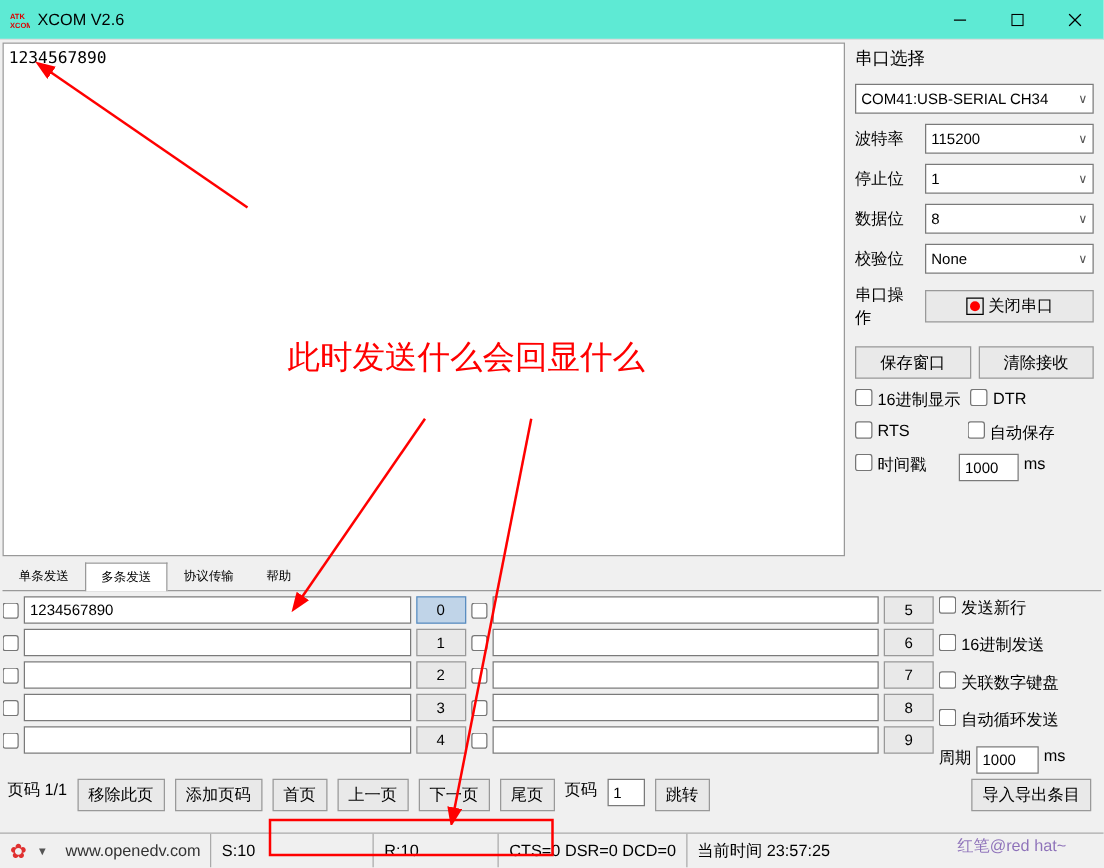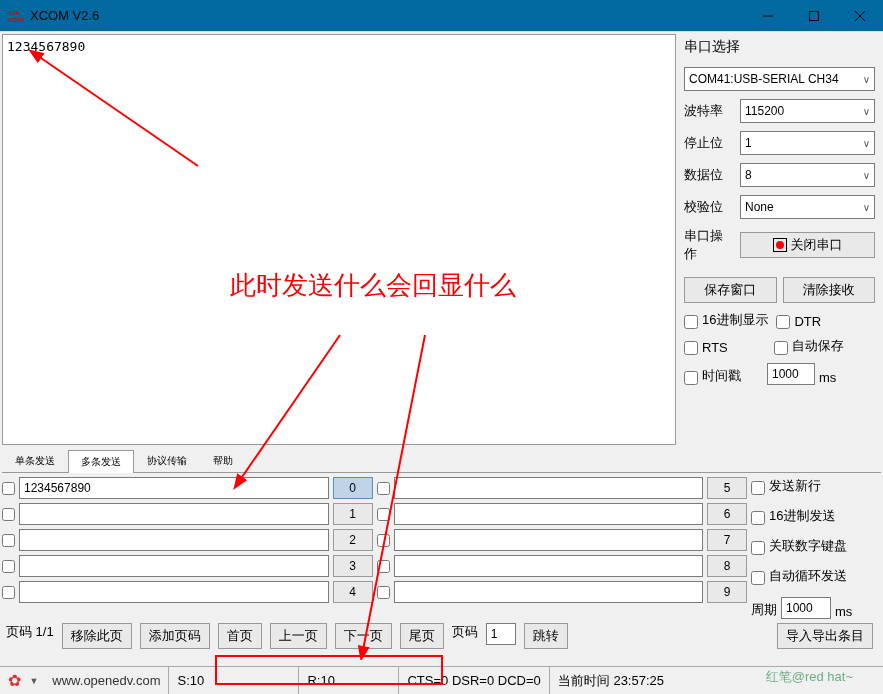--- a/index.html
+++ b/index.html
@@ -1,32 +1,32 @@
 <!DOCTYPE html>
 <html><head>
 <meta charset="utf-8">
 <style>
 * { box-sizing: border-box; margin: 0; padding: 0; }
 body { font-family: "Microsoft YaHei", SimSun, sans-serif; font-size: 13px; background: #f0f0f0; width: 883px; height: 694px; overflow: hidden; position: relative; }
-.titlebar { height: 32px; background: #0369a1; display: flex; align-items: center; padding-left: 8px; border-bottom: 1px solid #ddd; }
+.titlebar { height: 32px; background: #5eead4; display: flex; align-items: center; padding-left: 8px; border-bottom: 1px solid #ddd; }
 .titlebar .logo { width: 16px; height: 16px; margin-right: 6px; }
 .titlebar .title { font-size: 13px; flex: 1; }
 .winbtns { display: flex; height: 100%; }
 .winbtn { width: 46px; display: flex; align-items: center; justify-content: center; }
 .main { display: flex; height: 415px; }
 .outpane { flex: 1; background: #fff; border: 1px solid #999; margin: 2px; padding: 4px; font-family: Consolas, monospace; font-size: 13px; position: relative; }
 .sidebar { width: 205px; padding: 6px 8px 6px 6px; background: #f0f0f0; }
 .side-title { font-size: 14px; margin-bottom: 11px; }
 .combo { width: 100%; height: 24px; border: 1px solid #7a7a7a; background: #fff; padding-left: 4px; font-size: 12px; display: flex; align-items: center; justify-content: space-between; }
 .combo .chev { padding-right: 4px; color: #555; font-size: 10px; }
 .row { display: flex; align-items: center; gap: 8px; margin-top: 8px; }
 .row .lbl { width: 48px; font-size: 13px; }
 .row .combo { flex: 1; justify-content: space-between; }
 .btn { height: 26px; border: 1px solid #999; background: #e9e9e9; padding: 0 8px; font-size: 13px; display: inline-flex; align-items: center; justify-content: center; cursor: default; }
-.cbrow { display: flex; align-items: flex-end; gap: 4px; margin-top: 8px; }
+.cbrow { display: flex; align-items: flex-start; gap: 4px; margin-top: 8px; }
 .cbrow input[type=checkbox] { width: 14px; height: 14px; }
 .cbrow .cblbl { font-size: 13px; }
 .txtfield { height: 22px; border: 1px solid #7a7a7a; background: #fff; padding: 0 4px; font-size: 12px; }
 .tabs { display: flex; border-bottom: 1px solid #999; margin: 2px 2px 0 2px; }
 .tab { padding: 4px 12px; border: 1px solid transparent; border-bottom: none; font-size: 10px; text-align: right; }
 .tab.active { background: #fff; border-color: #999; position: relative; top: 1px; }
 .sendgrid { display: flex; margin: 4px 2px; gap: 4px; }
 .col { display: flex; flex-direction: column; gap: 4px; }
 .sendrow { display: flex; align-items: center; gap: 4px; }
 .sendrow input[type=text] { flex: 1; height: 22px; border: 1px solid #7a7a7a; padding: 0 4px; font-size: 12px; }
@@ -34,21 +34,21 @@
 .numbtn.pressed { background: #c0d4e8; border-color: #5a8dc0; }
 .optcol { width: 130px; }
 .pagebar { display: flex; align-items: flex-start; gap: 8px; margin: 4px 6px; }
 .statusbar { display: flex; height: 28px; border-top: 1px solid #aaa; background: #f0f0f0; align-items: center; font-size: 13px; position: absolute; bottom: 0; left: 0; right: 0; }
 .statusbar .seg { padding: 0 8px; border-right: 1px solid #aaa; height: 100%; display: flex; align-items: center; }
 .redlink { color: #333; }
 .gear { color: #e03030; font-size: 16px; padding: 0 8px; }
 .annotation { position: absolute; color: #ff0000; font-size: 26px; font-family: SimSun, serif; pointer-events: none; z-index: 100; }
 .arrow { position: absolute; pointer-events: none; z-index: 99; }
 .redbox { position: absolute; border: 2px solid #ff0000; pointer-events: none; z-index: 98; }
-.watermark { position: absolute; color: #15803d; font-size: 13px; opacity: 0.6; pointer-events: none; }
+.watermark { position: absolute; color: #4c1d95; font-size: 13px; opacity: 0.6; pointer-events: none; }
 .record-icon { width: 14px; height: 14px; border: 1px solid #000; display: inline-block; position: relative; }
 .record-icon::after { content: ""; width: 8px; height: 8px; background: #f00; border-radius: 50%; position: absolute; top: 2px; left: 2px; }
 </style>
 </head>
 <body>
 
 <div class="titlebar">
   <svg class="logo" viewBox="0 0 16 16">
       <text x="0" y="7" font-size="6" fill="#d00" font-weight="bold">ATK</text>
       <text x="0" y="14" font-size="6" fill="#d00" font-weight="bold">XCOM</text>

